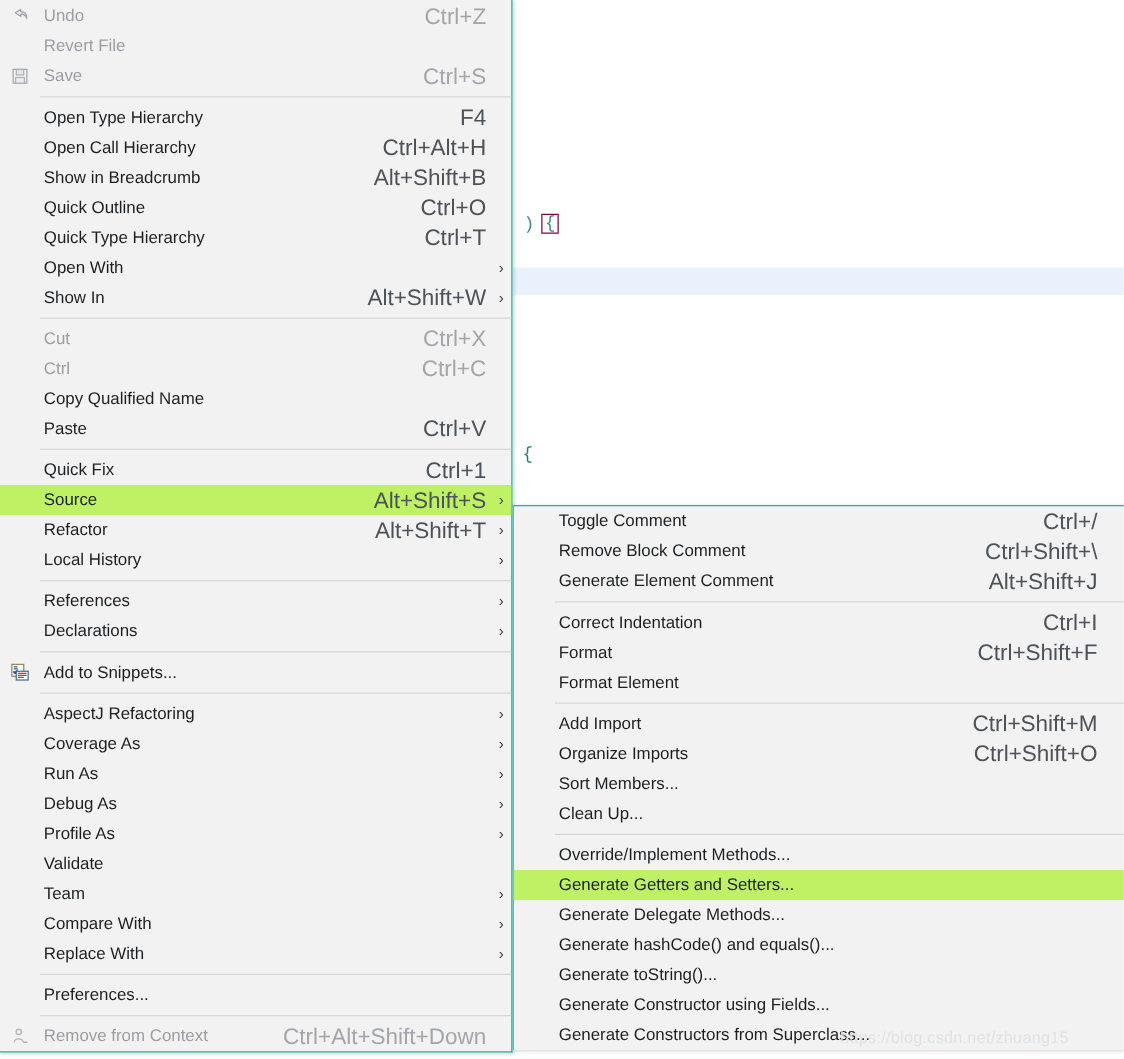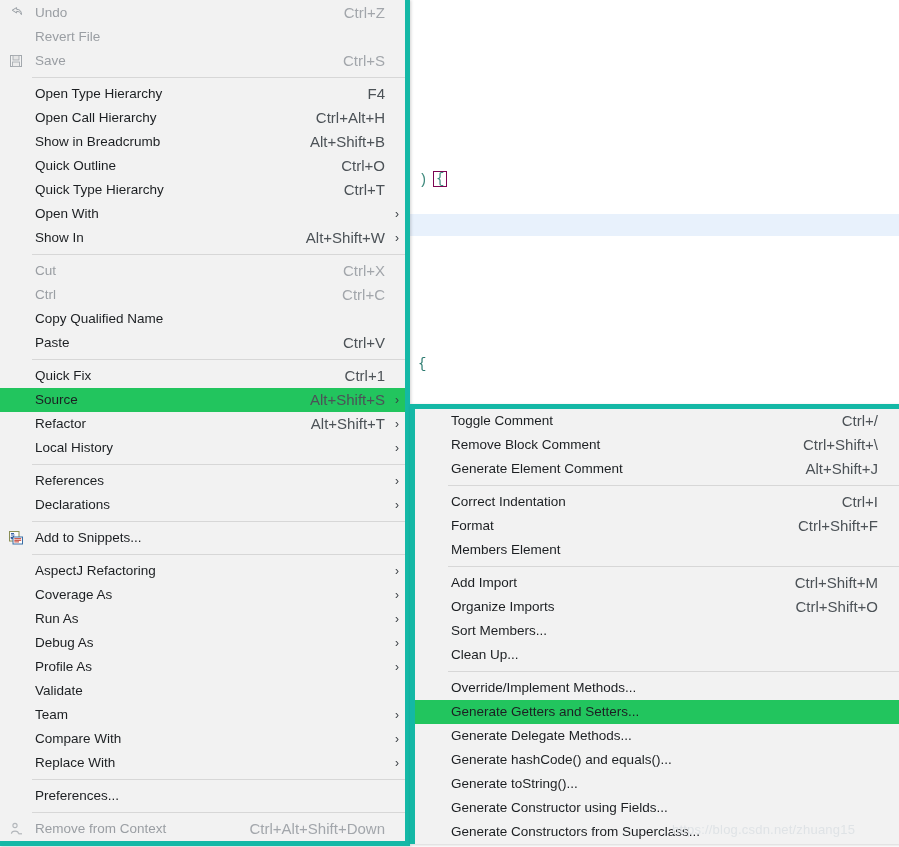--- a/index.html
+++ b/index.html
@@ -58,53 +58,53 @@
     font-size: 13px;
     color: #2f3236;
     white-space: nowrap;
   }
   .clipped-row .sc { position: absolute; left: 230px; color: #5b6166; }
 
   
   .menu {
     position: absolute;
     background: #f2f2f2;
-    border: 5px solid #14b8a6;
+    border: 1px solid #14b8a6;
     box-sizing: border-box;
     font-size: 13.5px;
     color: #1c1f22;
     user-select: none;
   }
   .menu.shadow { box-shadow: 1px 1px 3px rgba(0,0,0,0.18); }
 
   .menu-item {
     position: relative;
     height: 24px;
     line-height: 24px;
     display: flex;
     align-items: flex-end;
     white-space: nowrap;
     cursor: default;
   }
   .menu-item.disabled { color: #9a9ea3; }
-  .menu-item.selected { background: #22c55e; }
+  .menu-item.selected { background: #bef264; }
 
   .mi-gutter {
     width: 33px;
     min-width: 33px;
     height: 24px;
     display: flex;
     align-items: center;
     justify-content: center;
   }
   .mi-label { flex: 1 1 auto; padding-left: 3px; }
   .mi-accel {
     color: #4c5257;
     padding-right: 4px;
-    font-size: 15px;
+    font-size: 18px;
   }
   .menu-item.disabled .mi-accel { color: #a2a6ab; }
   .mi-arrow {
     width: 16px;
     min-width: 16px;
     text-align: center;
     font-size: 12px;
     color: #3a3f44;
     line-height: 24px;
   }
@@ -432,21 +432,21 @@
       <span class="mi-arrow empty"></span>
     </div>
     <div class="menu-item">
       <span class="mi-gutter"></span>
       <span class="mi-label">Format</span>
       <span class="mi-accel">Ctrl+Shift+F</span>
       <span class="mi-arrow empty"></span>
     </div>
     <div class="menu-item">
       <span class="mi-gutter"></span>
-      <span class="mi-label">Members Element</span>
+      <span class="mi-label">Format Element</span>
       <span class="mi-accel"></span>
       <span class="mi-arrow empty"></span>
     </div>
     <div class="menu-sep"></div>
     <div class="menu-item">
       <span class="mi-gutter"></span>
       <span class="mi-label">Add Import</span>
       <span class="mi-accel">Ctrl+Shift+M</span>
       <span class="mi-arrow empty"></span>
     </div>

